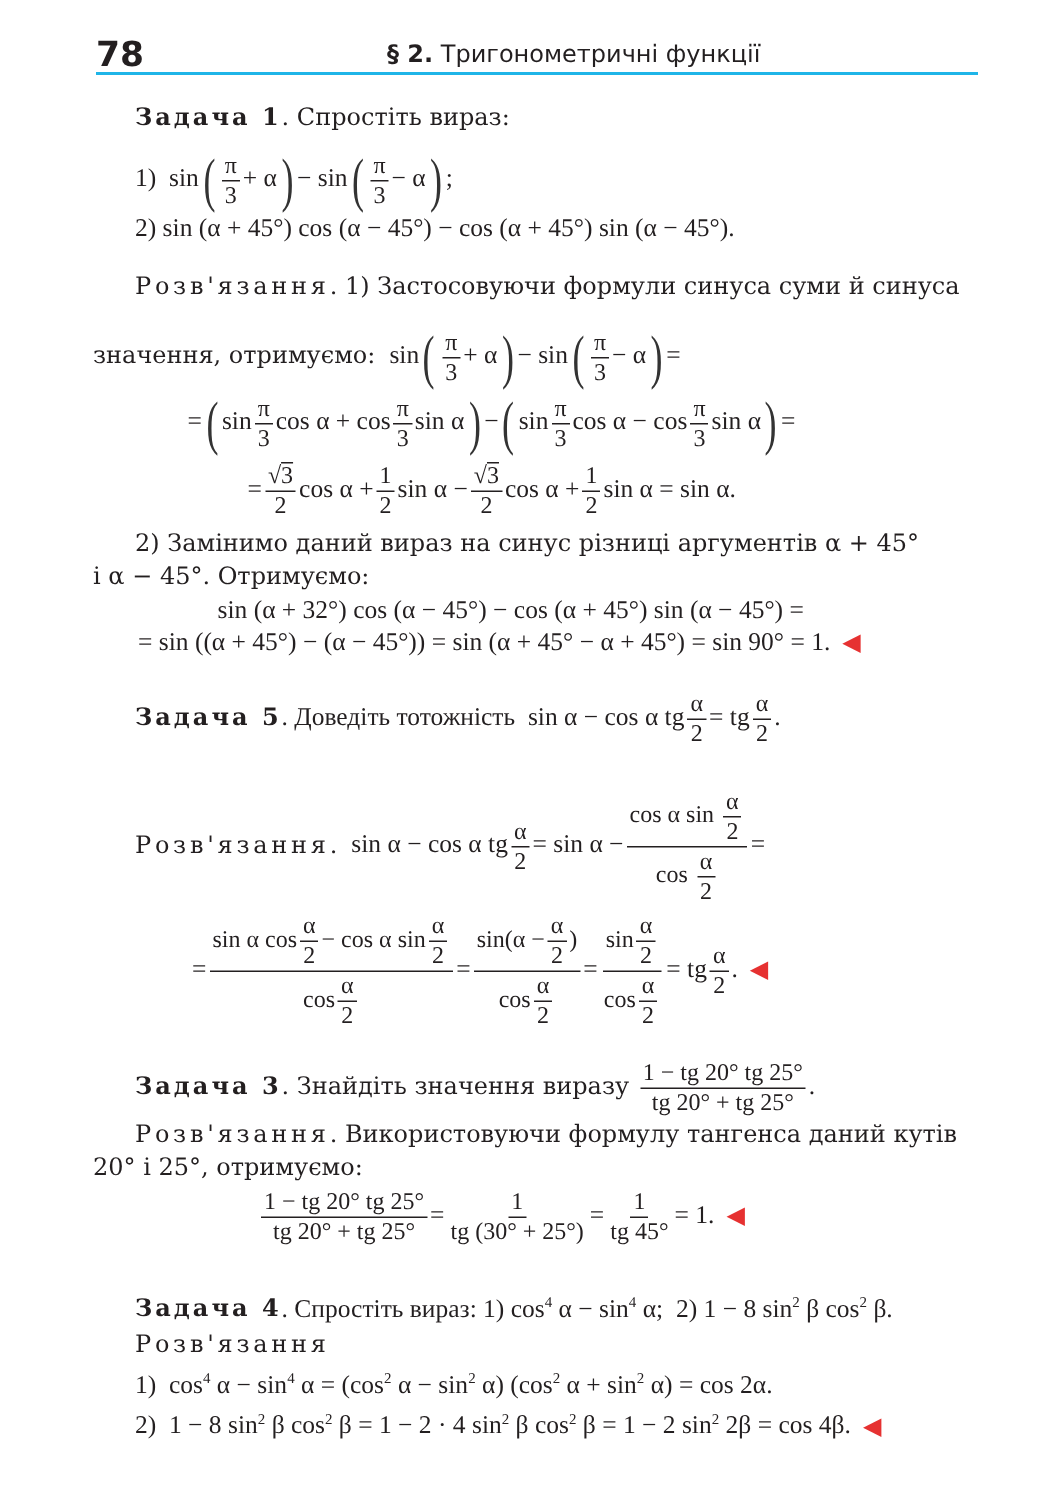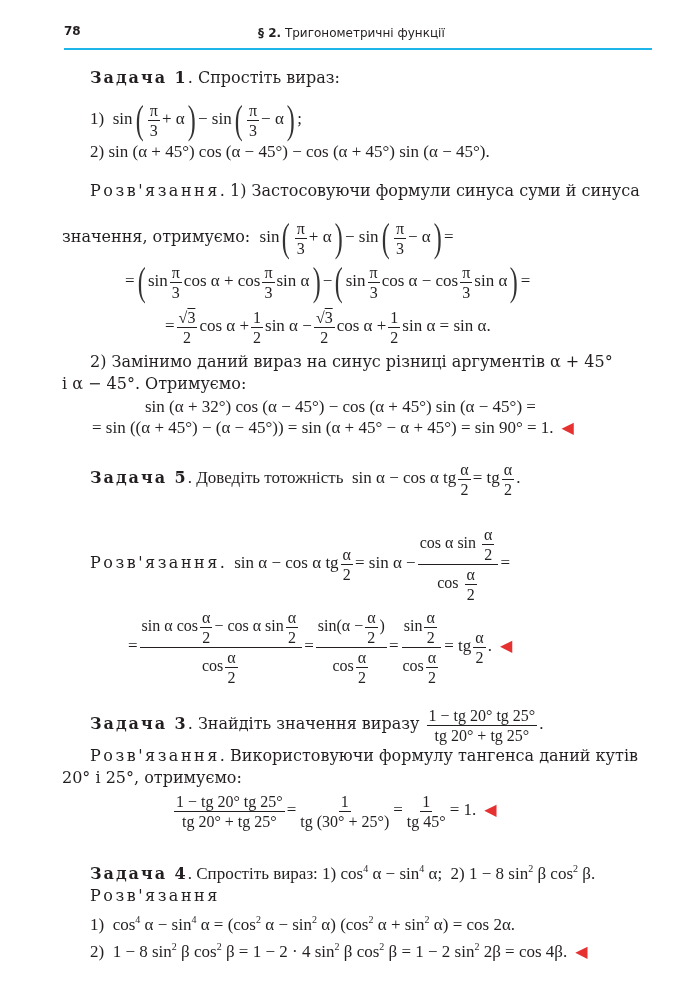--- a/index.html
+++ b/index.html
@@ -1,21 +1,21 @@
 <!DOCTYPE html>
 <html><head>
 <meta charset="utf-8">
 <style>
   html, body { margin:0; padding:0; background:#fff; }
   body { width:695px; height:995px; position:relative; overflow:hidden;
          font-family:"DejaVu Serif","Liberation Serif",serif; color:#231f20; }
   .hdr-num { position:absolute; left:64px; top:24px; font-family:"DejaVu Sans","Liberation Sans",sans-serif;
-             font-weight:bold; font-size:12px; color:#231f20; }
+             font-weight:bold; font-size:23px; color:#231f20; }
   .hdr-title { position:absolute; left:258px; top:26px; font-family:"DejaVu Sans","Liberation Sans",sans-serif;
-               font-size:12px; color:#231f20; }
+               font-size:16px; color:#231f20; }
   .hdr-title b { font-weight:bold; }
   .hdr-rule { position:absolute; left:64px; top:48px; width:588px; height:2px; background:#1fb5e8; }
 
   .line { position:absolute; left:90px; font-size:16px; line-height:20px; white-space:nowrap; }
   .task { font-weight:bold; letter-spacing:2px; }
   .sol { letter-spacing:2.5px; }
   .mi { font-family:"Liberation Serif","DejaVu Serif",serif; font-size:17px; }
   .frac { display:inline-flex; flex-direction:column; align-items:center; vertical-align:middle; margin:0 2px; }
   .frac .n, .frac .d { padding:0 2px; line-height:19px; font-family:"Liberation Serif",serif; font-size:16px; }
   .frac .n { border-bottom:1px solid #231f20; }

